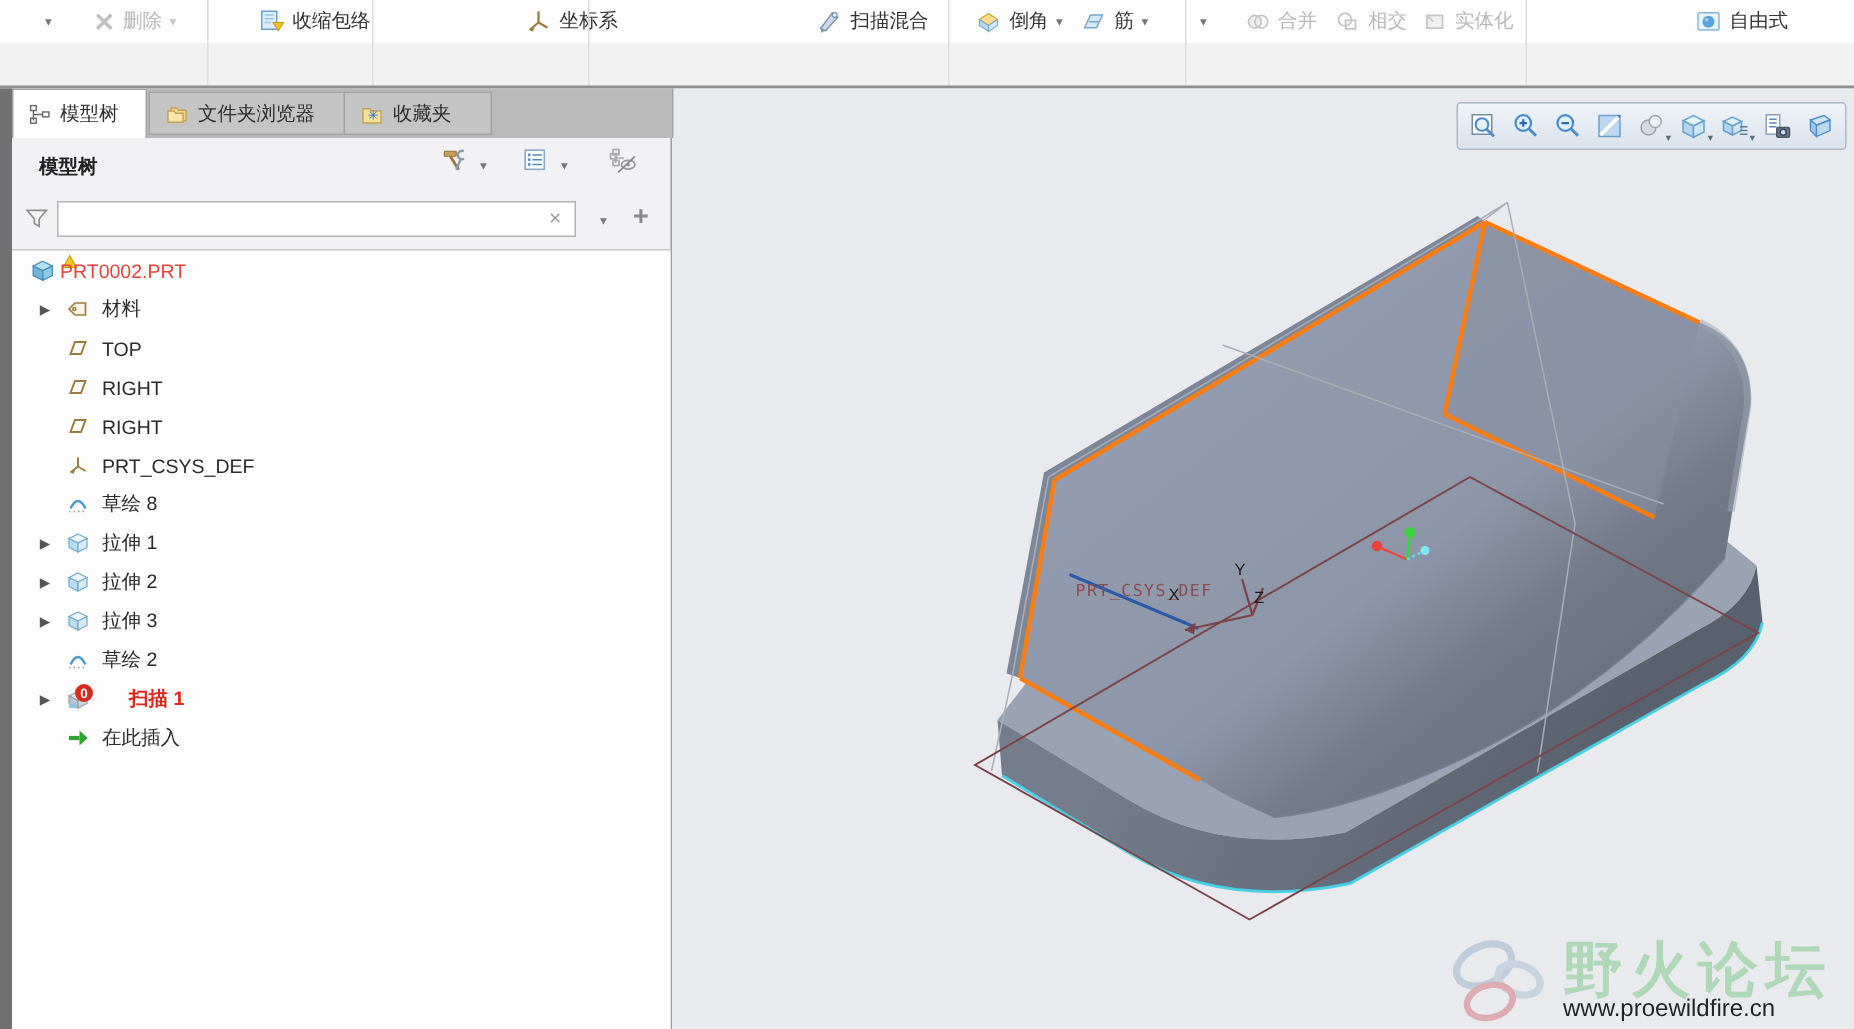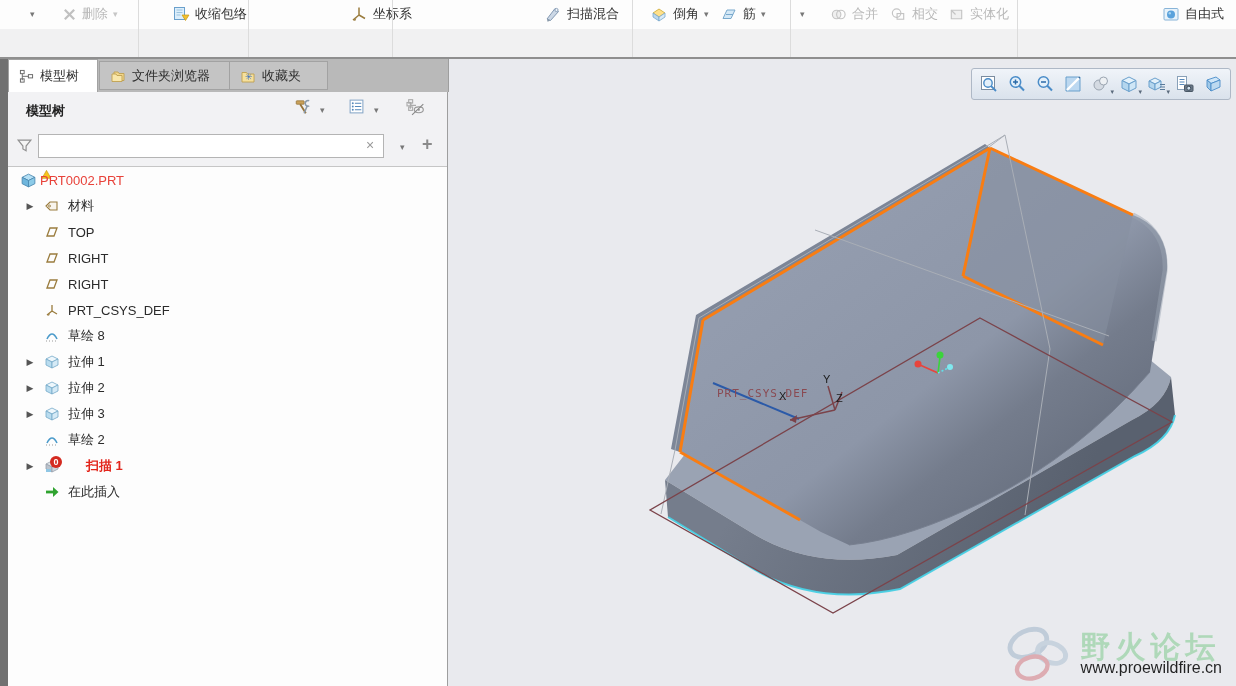--- a/index.html
+++ b/index.html
@@ -50,21 +50,21 @@
   .vp{position:absolute;left:449px;top:59px;width:787px;height:627px;background:#e9eaee;}
   .scene{position:absolute;left:0;top:0;}
   .vtb{position:absolute;top:9px;right:5px;height:30px;display:flex;align-items:center;gap:2px;
        background:linear-gradient(#f0f4f9,#dae2ec);border:1px solid #aeb8c6;border-radius:3px;padding:0 4px;}
   .vtb .vbtn{width:26px;height:26px;display:flex;align-items:center;justify-content:center;
        background:transparent;border:none;padding:0;cursor:default;position:relative;}
   .vbtn .cdd{position:absolute;right:0;bottom:1px;font-size:7px;color:#5a6a7c;}
   
   .wm{position:absolute;right:14px;bottom:0px;display:flex;align-items:center;opacity:.85;}
   .wmtxt{display:flex;flex-direction:column;margin-left:2px;}
-  .wmtitle{font-size:30px;font-weight:bold;letter-spacing:5px;color:#a5d6b0;line-height:1.05;}
+  .wmtitle{font-size:40px;font-weight:bold;letter-spacing:5px;color:#a5d6b0;line-height:1.05;}
   .wmurl{font-size:16px;color:#000000;margin-top:-4px;}
 </style>
 </head>
 <body>
 
 <svg width="0" height="0" style="position:absolute" aria-hidden="true">
 <defs>
 <symbol id="i-part" viewBox="0 0 16 16">
         <polygon points="2,5 8,2 14,5 8,8" fill="#b4e0f5" stroke="#4a88b0" stroke-width="0.8"></polygon>
         <polygon points="2,5 8,8 8,14 2,11" fill="#6fb6dd" stroke="#4a88b0" stroke-width="0.8"></polygon>
@@ -303,21 +303,21 @@
       <span>相交</span>
     </div>
 
     <div class="rbtn dis" style="left:944px">
       <svg class="ric" width="17" height="17">
           <use href="#i-solidify"></use>
         </svg>
       <span>实体化</span>
     </div>
 
-    <div class="rbtn" style="left:1158px">
+    <div class="rbtn" style="left:1126px">
       <svg class="ric" width="18" height="18">
           <use href="#i-free"></use>
         </svg>
       <span>自由式</span>
     </div>
   </div>
 
   <div class="r2">
     <div class="glabel" style="left:78px">
         <span>操作</span>

